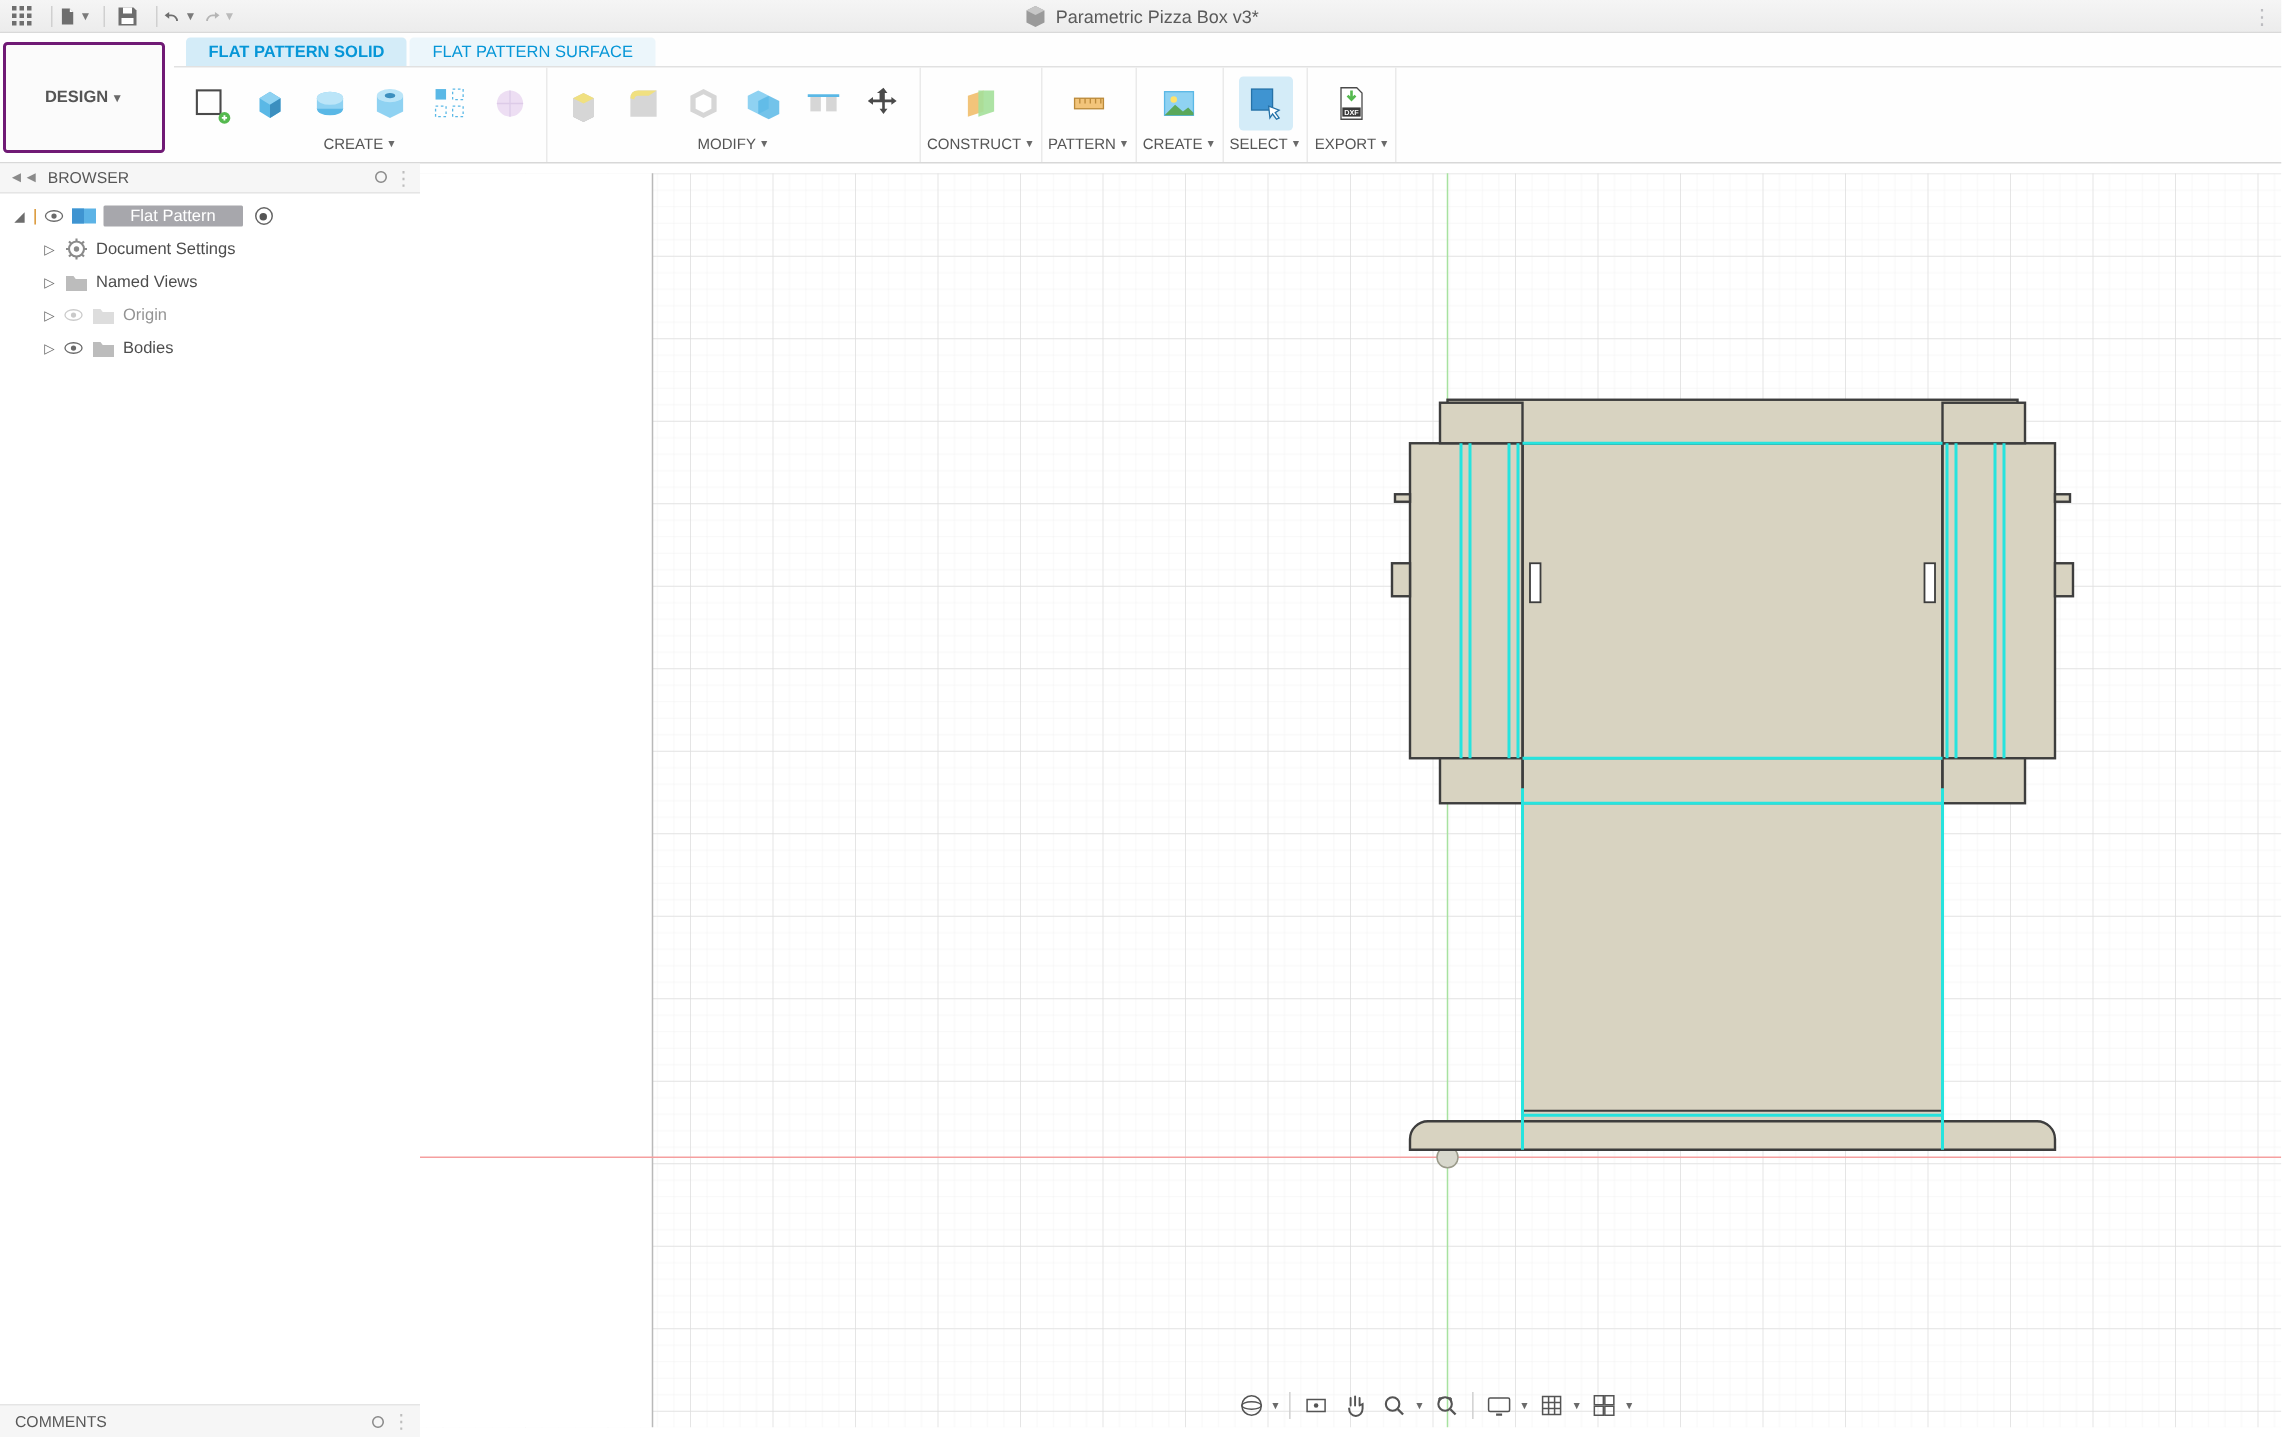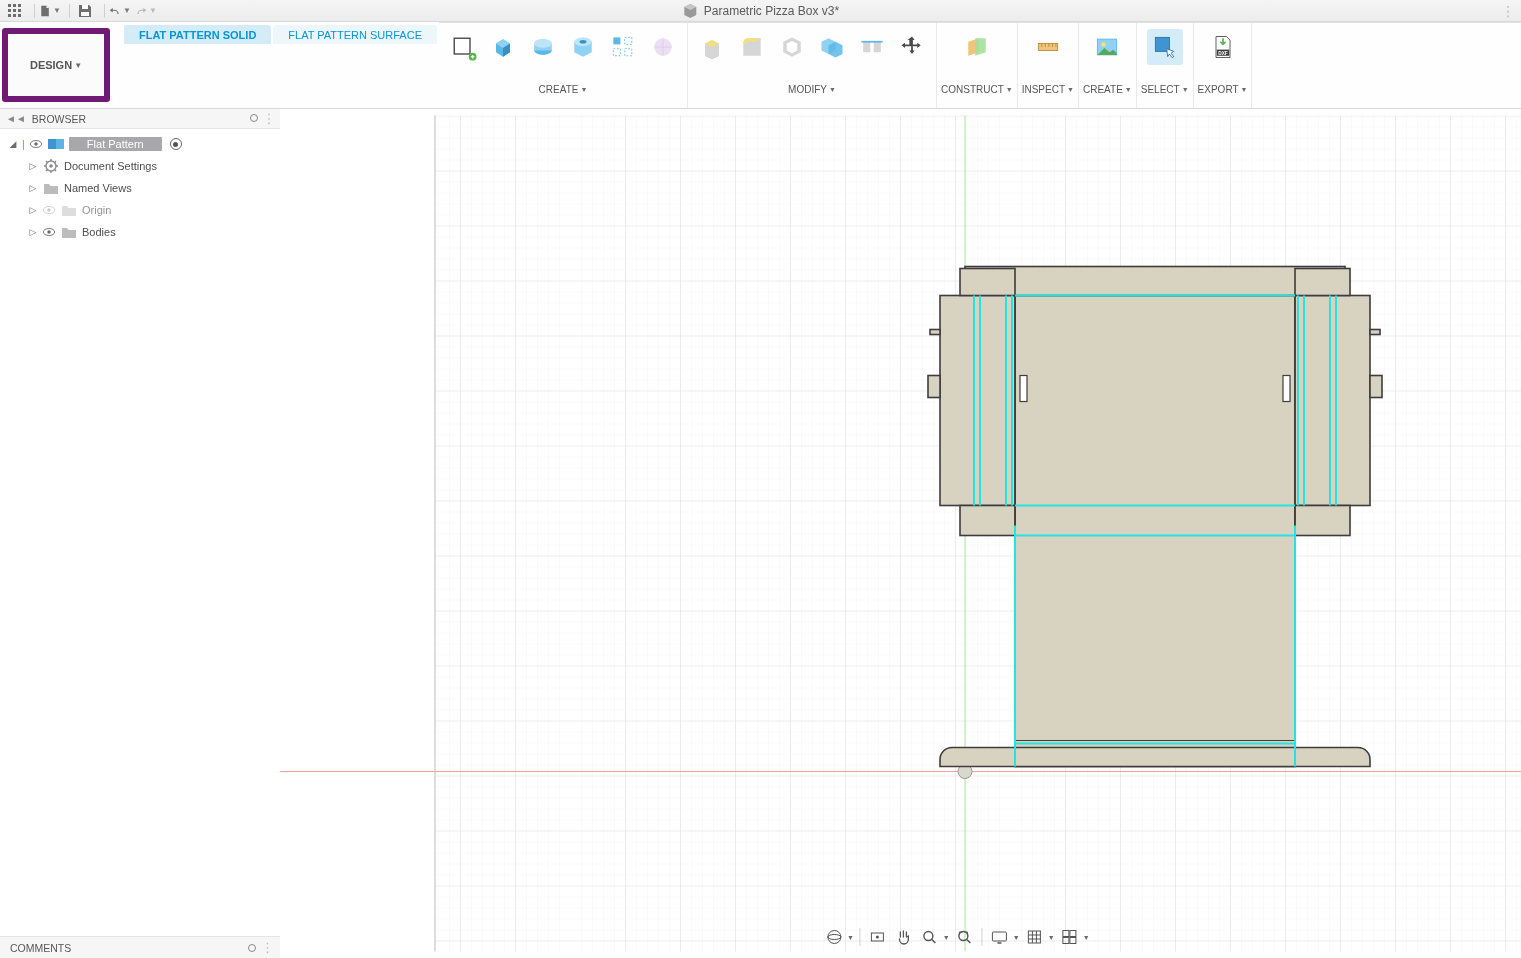--- a/index.html
+++ b/index.html
@@ -9,32 +9,32 @@
 
 .qab { height: 22px; background: linear-gradient(#f5f5f5,#ececec); border-bottom: 1px solid #d9d9d9; display: flex; align-items: center; padding: 0 4px; position: relative; }
 .qab .qi { width: 22px; height: 20px; display: flex; align-items: center; justify-content: center; margin-right: 4px; cursor: pointer; }
 .qab .sep { width: 1px; height: 14px; background: #d0d0d0; margin: 0 4px; }
 .qab .title { position: absolute; left: 50%; transform: translateX(-50%); display: flex; align-items: center; font-size: 12px; color: #5a5a5a; gap: 6px; }
 .qab .arrow { font-size: 8px; color: #7a7a7a; margin-left: 2px; }
 .qab .right-grip { position:absolute; right:4px; top:3px; width:16px; height:16px; color:#bcbcc0; font-size:14px; }
 
 
 .ribbon-area { background: #fefefe; display: flex; }
-.design-btn { width: 108px; height: 74px; margin: 6px 6px 6px 2px; background: #fbfbfb; border: 6px solid #701a75; border-radius: 3px; display: flex; align-items: center; justify-content: center; font-size: 11px; font-weight: bold; color: #555; gap: 2px; white-space: nowrap; }
-.tabs-and-tools { flex: 1; display: flex; flex-direction: row; }
+.design-btn { width: 108px; height: 74px; margin: 6px 6px 6px 2px; background: #fbfbfb; border: 2px solid #701a75; border-radius: 3px; display: flex; align-items: center; justify-content: center; font-size: 11px; font-weight: bold; color: #555; gap: 2px; white-space: nowrap; }
+.tabs-and-tools { flex: 1; display: flex; flex-direction: column; }
 .tab-row { height: 22px; display: flex; align-items: flex-end; gap: 0; padding-left: 8px; }
 .tab { padding: 4px 15px 3px; font-size: 11px; color: #0696D7; background: #ecf6fb; border-top-left-radius: 3px; border-top-right-radius: 3px; margin-right: 2px; cursor:pointer; }
 .tab.active { background: #d4ecf8; font-weight: bold; }
 .tools-row { flex: 1; display: flex; align-items: stretch; border-top: 1px solid #e1e1e1; }
 .tool-group { display: flex; flex-direction: column; align-items: center; padding: 4px 4px 2px; border-right: 1px solid #eaeaea; }
 .tool-icons { display: flex; align-items: center; height: 40px; gap: 4px; padding: 0 2px; }
 .tool-btn { width: 36px; height: 36px; display: flex; align-items: center; justify-content: center; border-radius: 3px; cursor:pointer; }
 .tool-btn.highlight { background: #d4ecf8; }
 .tool-btn.finish { width: 36px; }
-.group-label { font-size: 10px; color: #555; margin-top: 17px; display: flex; align-items: center; gap: 2px; white-space: nowrap; }
+.group-label { font-size: 10px; color: #555; margin-top: 2px; display: flex; align-items: center; gap: 2px; white-space: nowrap; }
 .group-label .dd { font-size: 7px; color: #6a6a6a; }
 
 
 .main { flex: 1; display: flex; border-top: 1px solid #d8d8d8; min-height: 0; }
 .browser { width: 280px; display: flex; flex-direction: column; }
 .browser-header { height: 20px; background: #f6f6f6; border-bottom: 1px solid #e5e5e5; display: flex; align-items: center; padding: 0 6px; font-size: 10.5px; color: #575757; position: relative; }
 .browser-header .collapse { font-size: 10px; color: #8a8a8a; margin-right: 6px; }
 .browser-header .dot { position:absolute; right:22px; top:5px; width:8px; height:8px; border:1px solid #888; border-radius:50%; }
 .browser-header .grip { position:absolute; right:4px; width:14px; text-align:center; color:#bdbdbd; font-size:13px; }
 .tree { flex: 1; padding: 4px 4px 0 4px; font-size: 11px; color: #4d4d4d; overflow: hidden; }
@@ -255,21 +255,21 @@
       <div class="tool-group">
         <div class="tool-icons">
           <div class="tool-btn">
               <svg class="svg-ico" viewBox="0 0 32 32">
                 <rect x="5" y="12" width="22" height="8" fill="#f2c47a" stroke="#bb8a3a"></rect>
                 <path d="M9 12v4M13 12v4M17 12v4M21 12v4M25 12v4" stroke="#bb8a3a"></path>
               </svg>
             </div>
         </div>
         <div class="group-label">
-            <span>INSPECT</span>
+            <span>PATTERN</span>
             <span class="dd">▼</span>
           </div>
       </div>
 
       <div class="tool-group">
         <div class="tool-icons">
           <div class="tool-btn">
               <svg class="svg-ico" viewBox="0 0 32 32">
                 <rect x="5" y="7" width="22" height="18" fill="#8fd2f2" stroke="#5ab8e6"></rect>
                 <circle cx="12" cy="13" r="2.5" fill="#ffe26b"></circle>

